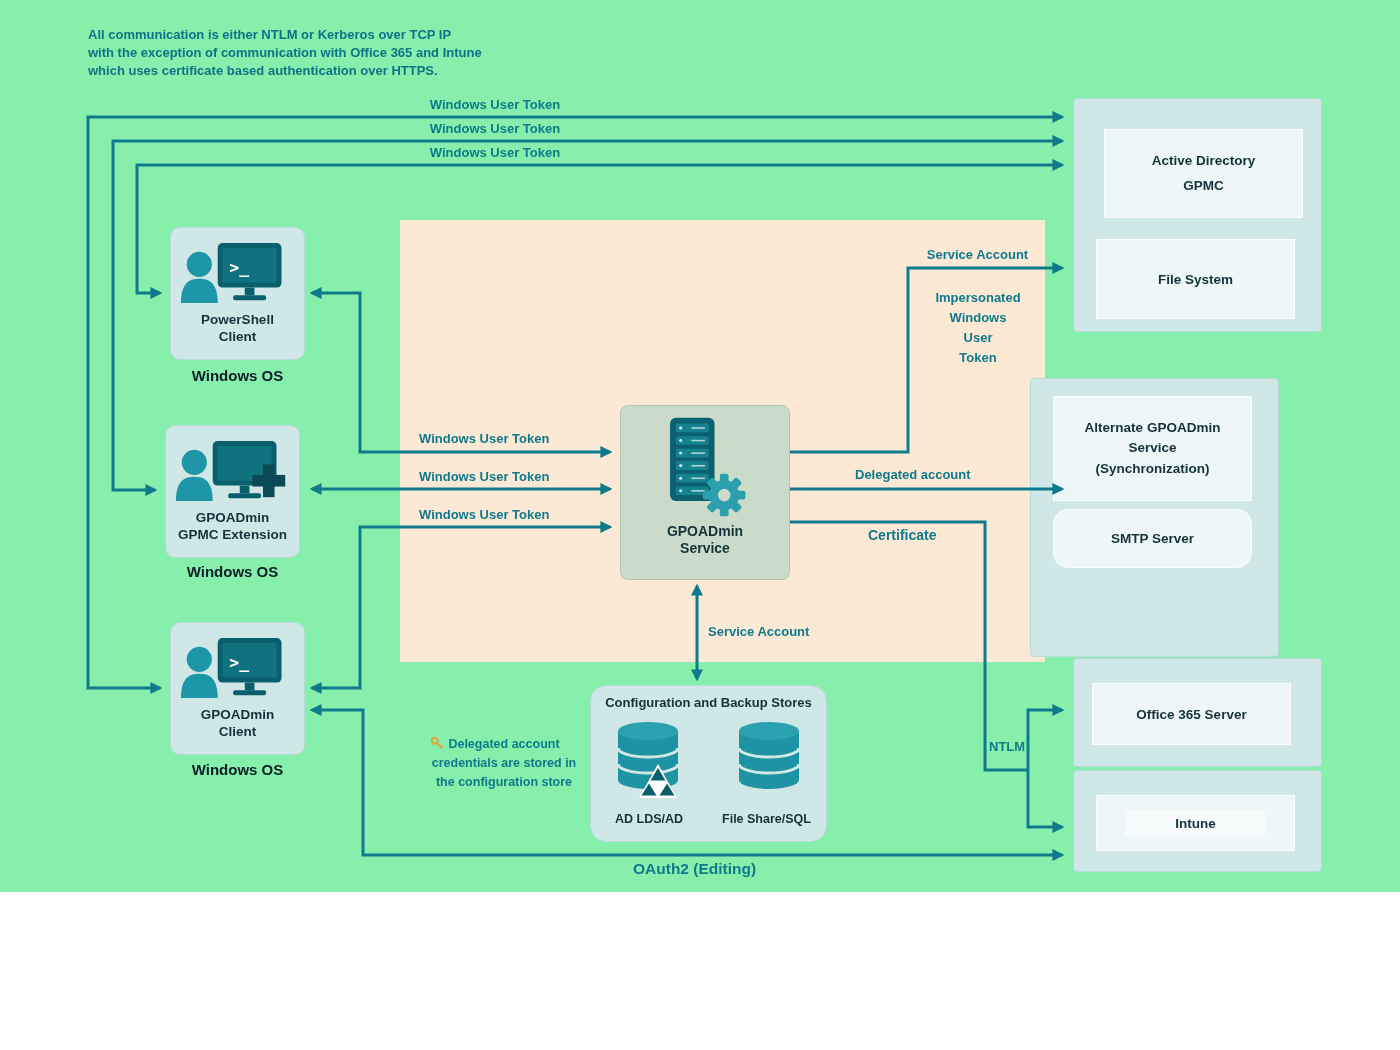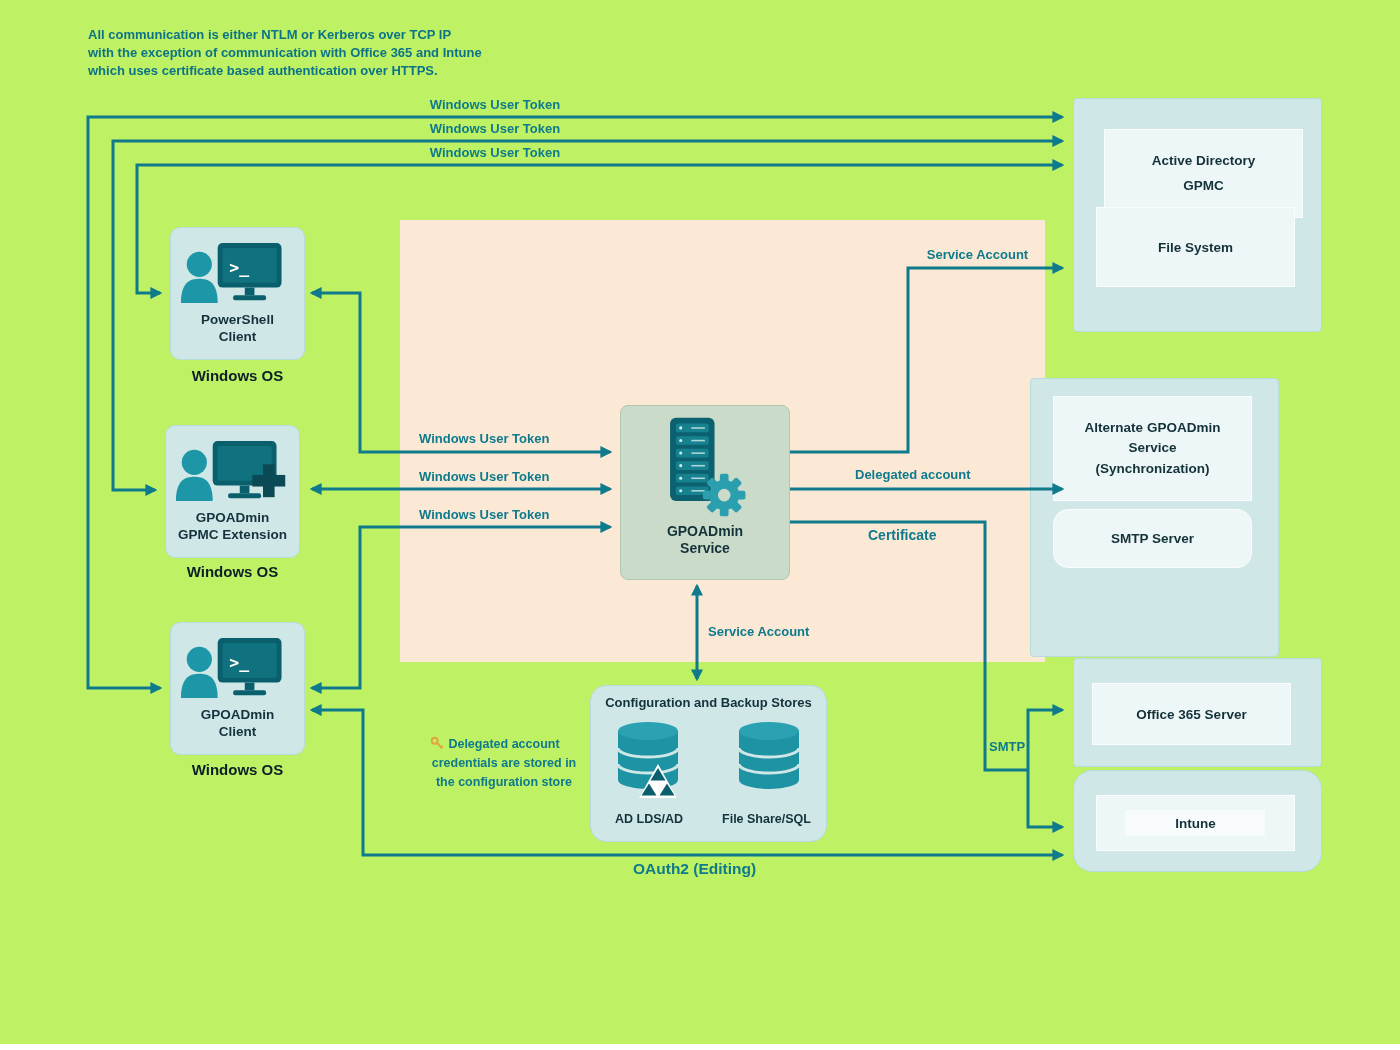--- a/index.html
+++ b/index.html
@@ -1,16 +1,16 @@
 <!DOCTYPE html>
 <html><head>
 <meta charset="utf-8">
 <style>
   html,body{margin:0;padding:0;background:#ffffff;}
-  .canvas{position:relative;width:1400px;height:1044px;background:#bef264;overflow:hidden;
+  .canvas{position:relative;width:1400px;height:892px;background:#86efac;overflow:hidden;
           font-family:"Liberation Sans",sans-serif;}
 
   
   .backdrop{position:absolute;left:400px;top:220px;width:645px;height:442px;background:#fce9d5;}
 
   
   .note{position:absolute;left:88px;top:26px;color:#0d7386;font-weight:bold;font-size:13px;
         line-height:1.4;white-space:pre-line;}
 
   
@@ -41,26 +41,26 @@
   .db{position:absolute;width:62px;height:78px;}
   .db-left{left:26px;top:36px;} .db-right{left:147px;top:36px;}
   .db-label{position:absolute;top:126px;font-weight:bold;font-size:12.5px;color:#14323a;text-align:center;}
   .db-label-left{left:2px;width:112px;} .db-label-right{left:118px;width:115px;}
 
   
   .panel{position:absolute;background:#cfe7e7;border:1px solid #b7dada;border-radius:4px;z-index:2;}
   .p1{left:1073px;top:98px;width:247px;height:232px;}
   .p2{left:1030px;top:378px;width:247px;height:277px;}
   .p3{left:1073px;top:658px;width:247px;height:107px;}
-  .p4{left:1073px;top:770px;width:247px;height:100px;border-radius:19px;}
+  .p4{left:1073px;top:770px;width:247px;height:100px;}
   .cell{position:absolute;background:#eef7f7;border:1px solid #fbfdfd;display:flex;align-items:center;
         justify-content:center;text-align:center;font-weight:bold;font-size:13.5px;color:#14323a;
         white-space:pre-line;}
   .p1c1{left:30px;top:30px;width:197px;height:87px;line-height:1.8;}
-  .p1c2{left:22px;top:108px;width:197px;height:78px;text-align:center;}
+  .p1c2{left:22px;top:140px;width:197px;height:78px;text-align:center;}
   .p2c1{left:22px;top:17px;width:197px;height:103px;line-height:1.5;}
   .p2c2{left:22px;top:130px;width:197px;height:57px;border-radius:15px;}
   .p2c3{left:22px;top:194px;width:197px;height:66px;}
   .p3c1{left:18px;top:24px;width:197px;height:60px;}
   .p4c1{left:22px;top:24px;width:197px;height:54px;}
   .intune-hl{position:absolute;left:28px;top:14px;width:140px;height:26px;background:rgba(255,255,255,.55);}
   .cell-text{position:relative;z-index:1;}
 
   
   .wires{position:absolute;left:0;top:0;z-index:4;pointer-events:none;}
@@ -255,23 +255,27 @@
     </g>
   </svg>
 
   <div class="wl lb-wut-a1">Windows User Token</div>
   <div class="wl lb-wut-a2">Windows User Token</div>
   <div class="wl lb-wut-a3">Windows User Token</div>
   <div class="wl lb-wut-s1">Windows User Token</div>
   <div class="wl lb-wut-s2">Windows User Token</div>
   <div class="wl lb-wut-s3">Windows User Token</div>
   <div class="wl lb-sa-top">Service Account</div>
+  <div class="wl lb-imp">Impersonated
+Windows
+User
+Token</div>
   <div class="wl lb-del">Delegated account</div>
   <div class="wl lb-cert">Certificate</div>
-  <div class="wl lb-https">SMTP</div>
+  <div class="wl lb-https">NTLM</div>
   <div class="wl lb-sa-bot">Service Account</div>
   <div class="wl lb-oauth2">OAuth2   (Editing)</div>
 
   <div class="key-note">
     <svg class="key-icon" viewBox="0 0 16 16">
       <circle cx="5" cy="5" r="3.2" fill="none" stroke="#e3a43c" stroke-width="2"></circle>
       <path d="M7.5 7.5 L13 13 M11 13 L13.5 10.5" fill="none" stroke="#e3a43c" stroke-width="2"></path>
     </svg>
     <div class="key-note-text">Delegated account
 credentials are stored in

